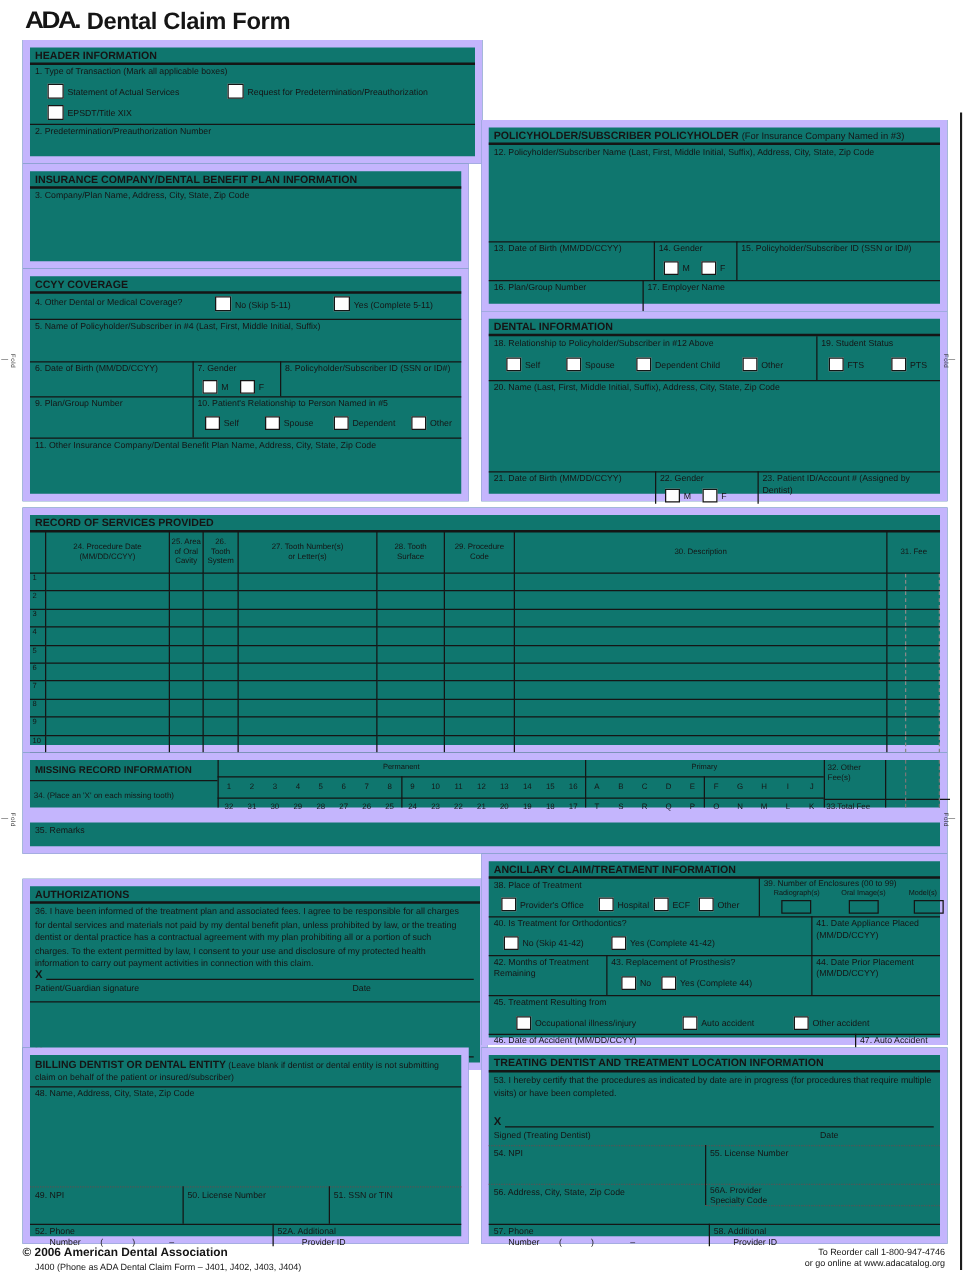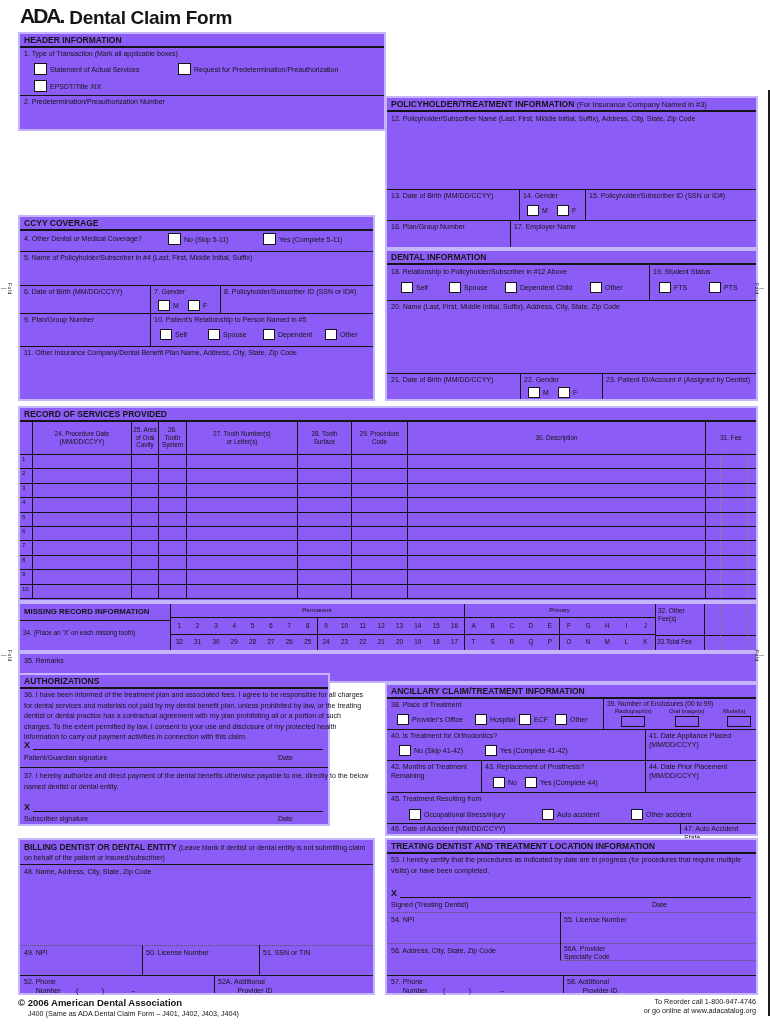--- a/index.html
+++ b/index.html
@@ -1,21 +1,21 @@
 <!DOCTYPE html>
 <html><head>
 <meta charset="utf-8">
 <style>
 *{margin:0;padding:0;box-sizing:border-box}
 html,body{background:#fff}
 .page{position:relative;width:770px;height:1024px;background:#fff;font-family:"Liberation Sans",sans-serif;color:#151515;overflow:hidden}
 .title{position:absolute;left:20px;top:5px;display:flex;align-items:baseline;gap:6px}
 .logo{font-size:21px;font-weight:bold;letter-spacing:-2px;transform:scaleY(.92);font-stretch:condensed}
 .ttl{font-size:19px;font-weight:bold;letter-spacing:-.3px}
-.box{position:absolute;border:2px solid #c4b5fd;background:#8b5cf6}
+.box{position:absolute;border:6px solid #c4b5fd;background:#0f766e}
 .hd{font-weight:bold;font-size:8.5px;line-height:11px;padding:1px 4px 0;border-bottom:2px solid #151515;white-space:nowrap;overflow:hidden}
 .hd .nrm{font-weight:normal;font-size:7.5px}
 .cell{position:absolute;font-size:7px;line-height:1.25}
 .pre{white-space:pre-line}
 .pr2{white-space:pre}
 .cb{display:inline-block;width:13px;height:12px;border:1px solid #151515;background:#fff;vertical-align:-3px;margin-right:3px}
 .cbs{width:12px;height:11px}
 .opt{position:absolute;font-size:7px;white-space:nowrap}
 .vl{position:absolute;width:0;border-left:1px solid #151515}
 .hl{position:absolute;height:0;border-top:1px solid #151515}
@@ -56,20 +56,25 @@
     <div class="hd">HEADER INFORMATION</div>
     <div class="cell" style="left:4px;top:16px">1. Type of Transaction (Mark all applicable boxes)</div>
     <div class="opt" style="left:14px;top:29px"><i class="cb"></i><span>Statement of Actual Services</span></div>
     <div class="opt" style="left:158px;top:29px"><i class="cb"></i><span>Request for Predetermination/Preauthorization</span></div>
     <div class="opt" style="left:14px;top:46px"><i class="cb"></i><span>EPSDT/Title XIX</span></div>
     <div class="hl" style="left:0;right:0;top:61px"></div>
     <div class="cell" style="left:4px;top:64px">2. Predetermination/Preauthorization Number</div>
     <div class="cell" style="left:4px;top:74px;right:4px;height:18px"></div>
   </div>
 
+  <div class="box" style="left:18px;top:131px;width:357px;height:84px">
+    <div class="hd">INSURANCE COMPANY/DENTAL BENEFIT PLAN INFORMATION</div>
+    <div class="cell" style="left:4px;top:16px">3. Company/Plan Name, Address, City, State, Zip Code</div>
+    <div class="cell" style="left:4px;top:28px;right:4px;height:48px"></div>
+  </div>
 
   <div class="box" style="left:18px;top:215px;width:357px;height:186px">
     <div class="hd">CCYY COVERAGE</div>
     <div class="cell" style="left:4px;top:18px">4. Other Dental or Medical Coverage?</div>
     <div class="opt" style="left:148px;top:16px"><i class="cb"></i><span>No  (Skip 5-11)</span></div>
     <div class="opt" style="left:243px;top:16px"><i class="cb"></i><span>Yes (Complete 5-11)</span></div>
     <div class="hl" style="left:0;right:0;top:34px"></div>
     <div class="cell" style="left:4px;top:37px">5. Name of Policyholder/Subscriber in #4 (Last, First, Middle Initial, Suffix)</div>
     <div class="cell" style="left:4px;top:48px;right:4px;height:16px"></div>
     <div class="hl" style="left:0;right:0;top:68px"></div>
@@ -87,21 +92,21 @@
     <div class="opt" style="left:140px;top:112px"><i class="cb cbs"></i><span>Self</span></div>
     <div class="opt" style="left:188px;top:112px"><i class="cb cbs"></i><span>Spouse</span></div>
     <div class="opt" style="left:243px;top:112px"><i class="cb cbs"></i><span>Dependent</span></div>
     <div class="opt" style="left:305px;top:112px"><i class="cb cbs"></i><span>Other</span></div>
     <div class="hl" style="left:0;right:0;top:129px"></div>
     <div class="cell" style="left:4px;top:132px">11. Other Insurance Company/Dental Benefit Plan Name, Address, City, State, Zip Code</div>
     <div class="cell" style="left:4px;top:144px;right:4px;height:32px"></div>
   </div>
 
   <div class="box" style="left:385px;top:96px;width:373px;height:153px">
-    <div class="hd"><span>POLICYHOLDER/TREATMENT INFORMATION</span> <span class="nrm">(For Insurance Company Named in #3)</span></div>
+    <div class="hd"><span>POLICYHOLDER/SUBSCRIBER POLICYHOLDER</span> <span class="nrm">(For Insurance Company Named in #3)</span></div>
     <div class="cell" style="left:4px;top:17px">12. Policyholder/Subscriber Name (Last, First, Middle Initial, Suffix), Address, City, State, Zip Code</div>
     <div class="cell" style="left:4px;top:29px;right:4px;height:58px"></div>
     <div class="hl" style="left:0;right:0;top:91px"></div>
     <div class="vl" style="left:132px;top:91px;height:31px"></div>
     <div class="vl" style="left:198px;top:91px;height:31px"></div>
     <div class="cell" style="left:4px;top:94px">13. Date of Birth (MM/DD/CCYY)</div>
     <div class="cell" style="left:136px;top:94px">14. Gender</div>
     <div class="opt" style="left:140px;top:107px"><i class="cb cbs"></i><span>M</span></div>
     <div class="opt" style="left:170px;top:107px"><i class="cb cbs"></i><span>F</span></div>
     <div class="cell" style="left:202px;top:94px">15. Policyholder/Subscriber ID (SSN or ID#)</div>
@@ -272,31 +277,30 @@
     <div class="vl" style="left:684px;top:0;bottom:0"></div>
     <div class="vd" style="left:700px;top:0;bottom:0"></div>
     <div class="vd" style="left:727px;top:0;bottom:0"></div>
   </div>
 
   <div class="box" style="left:18px;top:652px;width:740px;height:31px">
     <div class="cell" style="left:4px;top:3px">35. Remarks</div>
     <div class="cell" style="left:4px;top:13px;right:4px;height:12px"></div>
   </div>
 
-  <div class="box" style="left:18px;top:673px;width:312px;height:153px">
+  <div class="box" style="left:18px;top:703px;width:372px;height:153px">
     <div class="hd">AUTHORIZATIONS</div>
     <div class="cell" style="left:4px;top:15px;width:346px;font-size:7.1px;line-height:10.6px">36. I have been informed of the treatment plan and associated fees. I agree to be responsible for all charges for dental services and materials not paid by my dental benefit plan, unless prohibited by law, or the treating dentist or dental practice has a contractual agreement with my plan prohibiting all or a portion of such charges. To the extent permitted by law, I consent to your use and disclosure of my protected health information to carry out payment activities in connection with this claim.</div>
     <div class="xrow" style="left:4px;right:5px;top:66px">
         <span>X</span>
         <span class="ln"></span>
       </div>
     <div class="cell" style="left:4px;top:79px">Patient/Guardian signature</div>
     <div class="cell" style="left:258px;top:79px">Date</div>
     <div class="hl" style="left:0;right:0;top:92px"></div>
-    <div class="cell" style="left:4px;top:96px;width:346px;font-size:7.1px;line-height:10.6px">37. I hereby authorize and direct payment of the dental benefits otherwise payable to me, directly to the below named dentist or dental entity.</div>
     <div class="xrow" style="left:4px;right:5px;top:128px">
         <span>X</span>
         <span class="ln"></span>
       </div>
     <div class="cell" style="left:4px;top:140px">Subscriber signature</div>
     <div class="cell" style="left:258px;top:140px">Date</div>
   </div>
 
   <div class="box" style="left:385px;top:683px;width:373px;height:153px">
     <div class="hd">ANCILLARY CLAIM/TREATMENT INFORMATION</div>
@@ -377,21 +381,21 @@
     <div class="hld" style="left:173px;right:0;top:120px"></div>
     <div class="hl" style="left:0;right:0;top:135px"></div>
     <div class="cell pr2" style="left:4px;top:138px">57. Phone
       Number        (            )               –</div>
     <div class="vl" style="left:176px;top:135px;height:18px"></div>
     <div class="cell pr2" style="left:180px;top:138px">58. Additional
         Provider ID</div>
   </div>
 
   <div class="ftr-b" style="left:18px;top:997px">© 2006 American Dental Association</div>
-  <div class="ftr-s" style="left:28px;top:1009px">J400 (Same as ADA Dental Claim Form – J401, J402, J403, J404)</div>
+  <div class="ftr-s" style="left:28px;top:1009px">J400 (Phone as ADA Dental Claim Form – J401, J402, J403, J404)</div>
   <div class="ftr-s" style="right:14px;top:997px;text-align:right">To Reorder call 1-800-947-4746</div>
   <div class="ftr-s" style="right:14px;top:1006px;text-align:right">or go online at www.adacatalog.org</div>
 
   <div class="fold" style="left:1px;top:283px">
       <span>—</span>
       <span class="vt">Fold</span>
     </div>
   <div class="fold" style="left:1px;top:650px">
       <span>—</span>
       <span class="vt">Fold</span>

